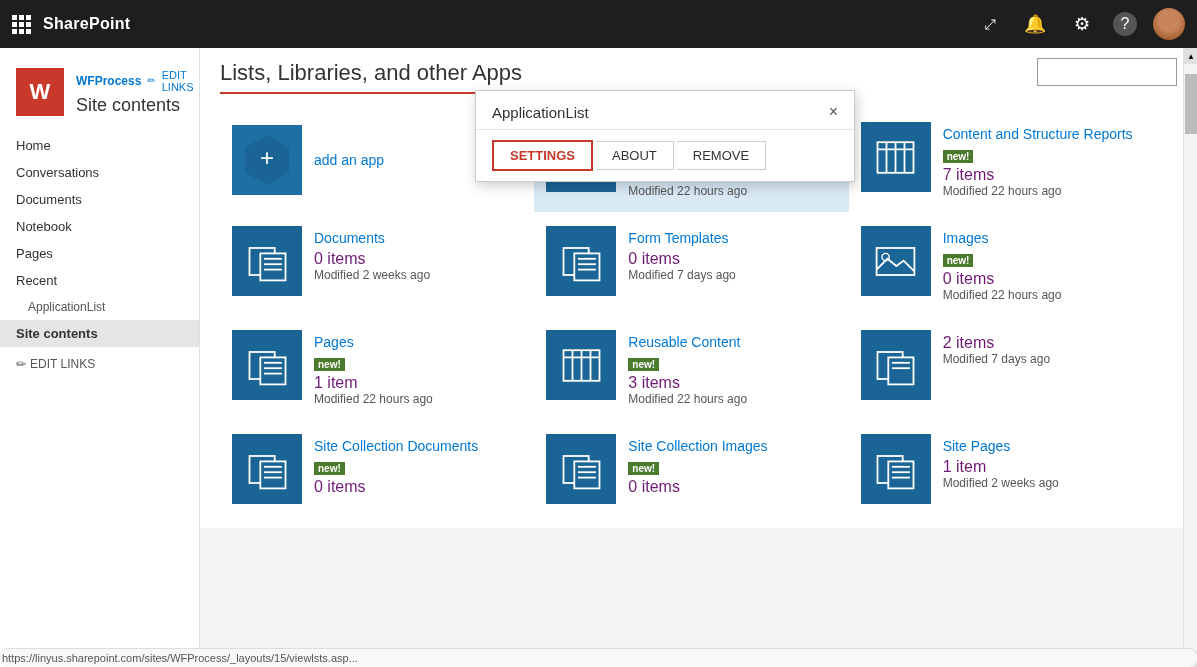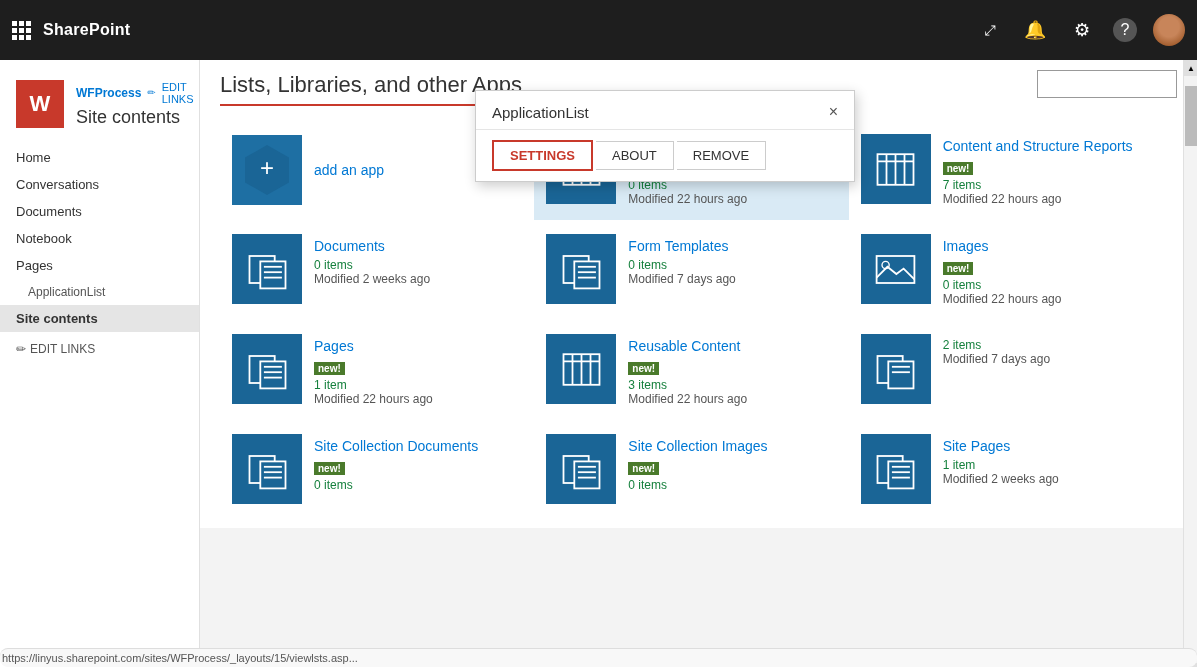--- a/index.html
+++ b/index.html
@@ -1,21 +1,21 @@
 <!DOCTYPE html>
 <html><head>
   <meta charset="utf-8">
   <style>
     * { box-sizing: border-box; margin: 0; padding: 0; }
     body { font-family: 'Segoe UI', Tahoma, Geneva, Verdana, sans-serif; background: #f3f3f3; overflow: hidden; width: 1197px; height: 667px; }
 
     
     .topbar {
       background: #1e1e1e;
-      height: 60px;
+      height: 48px;
       display: flex;
       align-items: center;
       padding: 8px 12px;
       position: relative;
     }
     .topbar-waffle {
       color: white;
       font-size: 18px;
       margin-right: 12px;
       cursor: pointer;
@@ -203,22 +203,22 @@
       display: inline-block;
       background: #4a7a2b;
       color: white;
       font-size: 10px;
       font-weight: bold;
       padding: 1px 4px;
       margin-bottom: 3px;
       text-transform: lowercase;
     }
     .item-count {
-      font-size: 12px;
-      color: #15803d;
+      font-size: 16px;
+      color: #701a75;
     }
     .item-modified {
       font-size: 12px;
       color: #555;
     }
     .item-ellipsis {
       position: absolute;
       top: 10px;
       right: 10px;
       color: #555;
@@ -430,20 +430,21 @@
         </div>
         <div class="site-contents-title">Site contents</div>
       </div>
     </div>
     <ul class="sidebar-nav">
       <li>Home</li>
       <li>Conversations</li>
       <li>Documents</li>
       <li>Notebook</li>
       <li>Pages</li>
+      <li>Recent</li>
       <li class="sub">ApplicationList</li>
       <li class="active">Site contents</li>
     </ul>
     <div class="sidebar-edit-links">
       <span>✏</span>
       <span>EDIT LINKS</span>
     </div>
   </div>
 
   <div class="main-wrapper">

